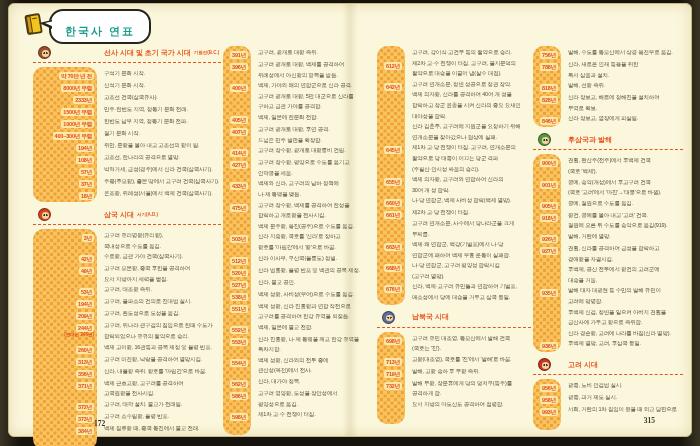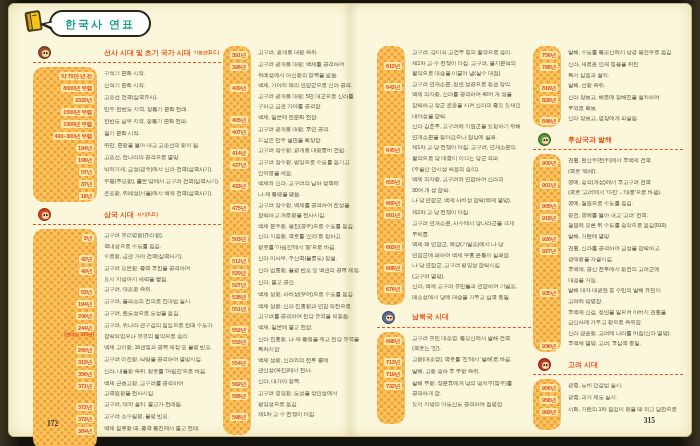--- a/index.html
+++ b/index.html
@@ -1,20 +1,20 @@
 <!DOCTYPE html>
 <html style="--page-bg: #FBF7DC; --strip-bg: #F9C45E; --strip-dot: #EFA139; --year-bg: #FDE9A4; --year-text: #E2491F; --section-title: #E8551E; --body-text: #564F3E; --bubble-text: #1A9C8C;"><head>
 <meta charset="utf-8">
 <style>
   html,body{margin:0;padding:0;background:#15130d;}
   .stage{position:relative;width:700px;height:446px;background:linear-gradient(90deg,#3a3422 0%,#15130d 3%,#15130d 97%,#3a3422 100%);overflow:hidden;font-family:"Liberation Sans",sans-serif;}
   .spread{position:absolute;left:8px;right:8px;top:3px;bottom:9px;background:var(--page-bg,#FBF7DC);border:1px solid #c9ba7f;border-radius:6px;box-shadow:inset 0 0 14px rgba(170,140,60,.25);}
   .fold{position:absolute;top:0;bottom:0;left:50%;width:16px;transform:translateX(-50%);background:linear-gradient(90deg,rgba(150,130,60,0),rgba(150,130,60,.16) 50%,rgba(150,130,60,0));}
   .book-header{position:absolute;left:14px;top:5px;display:flex;align-items:center;z-index:5;}
-  .bubble{position:relative;background:#fff;border:2px solid #26261e;border-radius:14px;padding:2px 14px 3px;margin-left:4px;}
+  .bubble{position:relative;background:#fff;border:2px solid #26261e;border-radius:14px;padding:10px 14px 3px;margin-left:4px;}
   .bubble::before{content:"";position:absolute;left:-12px;top:9px;border-top:3px solid transparent;border-bottom:6px solid transparent;border-right:13px solid #26261e;}
   .bubble::after{content:"";position:absolute;left:-6px;top:10px;border-top:2px solid transparent;border-bottom:4px solid transparent;border-right:9px solid #fff;}
   .bubble-text{color:var(--bubble-text,#1A9C8C);font-weight:bold;font-size:11px;letter-spacing:2px;white-space:nowrap;}
   .columns{position:absolute;left:24px;right:12px;top:42px;bottom:18px;display:flex;gap:2px;z-index:2;}
   .col{position:relative;}
   .seg{position:relative;padding:1px 0 2px;}
   .seg::before{content:"";position:absolute;left:0;top:0;bottom:0;width:var(--g);background-color:var(--strip-bg,#F9C45E);background-image:radial-gradient(circle,var(--strip-dot,#EFA139) 1.5px,rgba(0,0,0,0) 1.9px),radial-gradient(circle,var(--strip-dot,#EFA139) 1.5px,rgba(0,0,0,0) 1.9px);background-size:7px 7px;background-position:1px 1px,4.5px 4.5px;border-radius:10px;}
   .seg:last-child::before{bottom:-12px;}
   .entry{position:relative;display:flex;align-items:flex-start;}
   .ycell{flex:0 0 var(--g);width:var(--g);box-sizing:border-box;text-align:right;padding-right:3px;line-height:10.6px;}
@@ -23,21 +23,21 @@
   .etext{flex:1;padding-left:7px;color:var(--body-text,#564F3E);font-size:5.5px;letter-spacing:-0.2px;overflow:hidden;}
   .etext div{height:10.6px;line-height:10.6px;white-space:nowrap;}
   .sec{position:relative;display:flex;align-items:center;margin:6px 0 4px;padding-bottom:3px;border-bottom:1px dashed var(--section-title,#E8551E);z-index:1;}
   .col .sec:first-child{margin-top:0;}
   .sec-icon-cell{flex:0 0 var(--g);width:var(--g);box-sizing:border-box;padding-left:5px;}
   .sec-icon{position:relative;display:block;width:13px;height:13px;border-radius:50%;border:1px solid rgba(40,20,10,.55);box-sizing:border-box;}
   .sec-face{position:absolute;left:2.5px;top:3px;width:7px;height:6.5px;border-radius:50%;background:radial-gradient(circle at 32% 45%,#3a2a1a 0.7px,rgba(0,0,0,0) 1.1px),radial-gradient(circle at 68% 45%,#3a2a1a 0.7px,rgba(0,0,0,0) 1.1px),#F2D4A0;}
   .sec-title{font-size:7px;font-weight:bold;color:var(--section-title,#E8551E);padding-left:7px;white-space:nowrap;}
   .sec-suffix{font-size:4.5px;font-weight:bold;color:var(--section-title,#E8551E);margin-left:3px;white-space:nowrap;}
   .pagenum{position:absolute;font-family:"Liberation Serif",serif;font-weight:bold;font-size:7.5px;color:#3b372b;z-index:3;}
-  .pagenum.left{left:38px;bottom:8px;}
+  .pagenum.left{left:38px;bottom:8px;padding-left:47px;}
   .pagenum.right{right:36px;bottom:11px;}
 </style>
 </head>
 <body>
 
 <div class="stage">
   <div class="spread">
     <div class="fold"></div>
 
     <div class="book-header">

